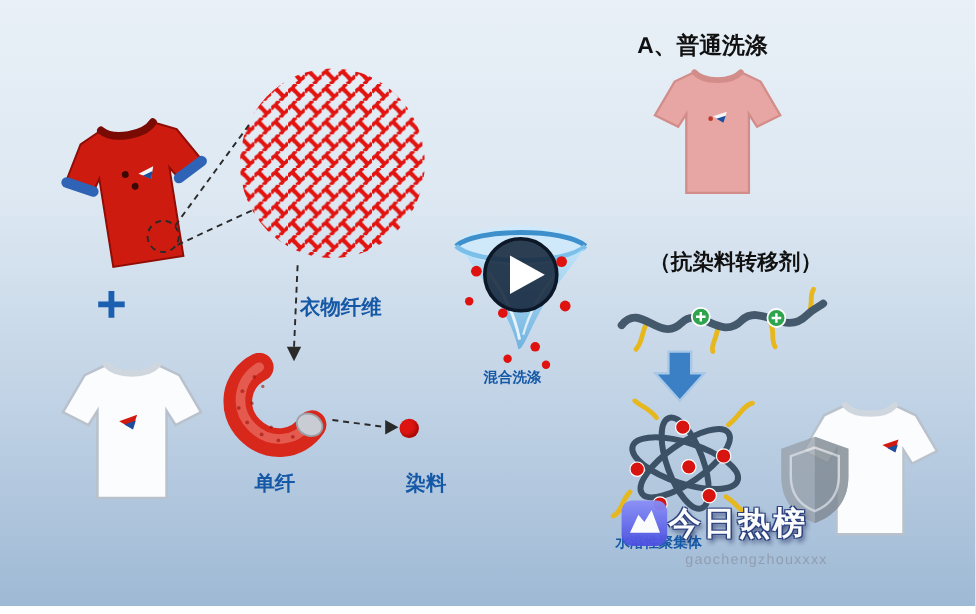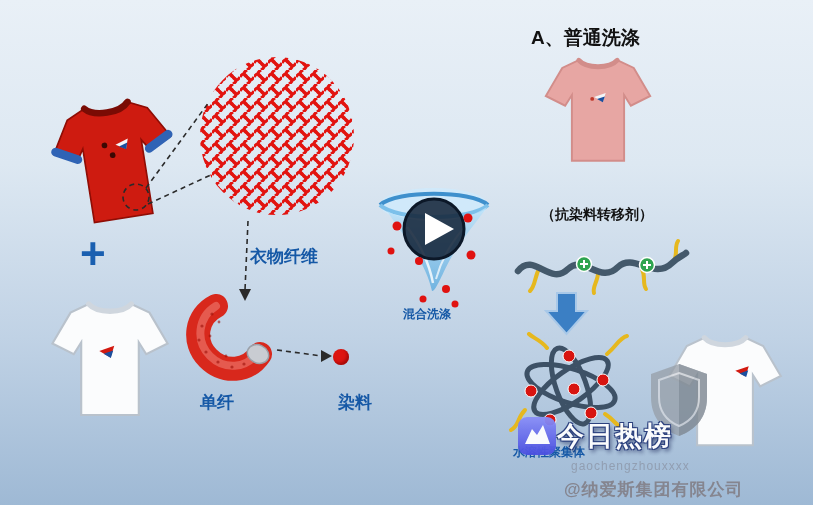--- a/index.html
+++ b/index.html
@@ -110,21 +110,21 @@
           <circle cx="24" cy="42" r="1.4"></circle>
         <circle cx="40" cy="62" r="1.4"></circle>
           <circle cx="66" cy="62" r="1.4"></circle>
       </g>
       <ellipse cx="72" cy="60" rx="11" ry="9" transform="rotate(25 72 60)" fill="#c9ccd2" stroke="#9aa0a8" stroke-width="1.5"></ellipse>
     </svg>
   </div>
 
   <div class="dye-dot"></div>
 
-  <div class="lbl lbl-17" style="left:200px;top:391px;">单纤</div>
+  <div class="lbl lbl-17" style="left:212px;top:391px;">单纤</div>
   <div class="lbl lbl-17" style="left:338px;top:391px;">染料</div>
 
   <div class="illu" style="left:377px;top:177px;z-index:3;">
     <svg width="116" height="142" viewBox="0 0 116 142">
       <defs>
         <linearGradient id="vg" x1="0" y1="0" x2="0" y2="1">
           <stop offset="0" stop-color="#bfe4fa"></stop>
             <stop offset="1" stop-color="#5aaade"></stop>
         </linearGradient>
       </defs>
@@ -159,21 +159,21 @@
   <div class="illu" style="left:540px;top:54px;">
     <svg width="116" height="112" viewBox="0 0 120 115">
       <path d="M40,6 C48,15 72,15 80,6 L97,14 L114,43 L94,53 L87,42 L87,110 L33,110 L33,42 L26,53 L6,43 L23,14 Z" fill="#e7a6a3" stroke="#d28d8a" stroke-width="2"></path>
       <path d="M40,6 C48,15 72,15 80,6" fill="none" stroke="#d28d8a" stroke-width="5" stroke-linecap="round"></path>
       <path d="M56,44 l12,-4 l-3,9 z" fill="#f4f6f8"></path>
       <path d="M59,46 l8,-2.5 l-2,6 z" fill="#1b4f9e"></path>
       <circle cx="54" cy="46" r="2" fill="#c0392b"></circle>
     </svg>
   </div>
 
-  <div class="title" style="left:541px;top:206px;font-size:14px;">（抗染料转移剂）</div>
+  <div class="title" style="left:541px;top:206px;font-size:18px;">（抗染料转移剂）</div>
 
   <div class="illu" style="left:514px;top:237px;">
     <svg width="176" height="60" viewBox="0 0 176 60">
       <g fill="none" stroke="#e6b81e" stroke-width="4" stroke-linecap="round">
         <path d="M26,30 C20,40 22,48 16,54"></path>
         <path d="M84,36 C84,44 78,50 80,56"></path>
         <path d="M128,32 C132,40 128,46 132,52"></path>
         <path d="M160,24 C164,16 160,10 164,4"></path>
       </g>
       <path d="M4,34 C20,14 36,50 54,32 C70,17 86,48 104,30 C120,15 140,44 158,26 C164,20 170,18 172,16" fill="none" stroke="#44596b" stroke-width="6.5" stroke-linecap="round"></path>
@@ -246,16 +246,15 @@
           </linearGradient>
         </defs>
         <rect x="1" y="1" width="38" height="38" rx="9" fill="url(#hg)"></rect>
         <path d="M8,28 L15,13 L20,19 L26,9 L33,28 Z" fill="#ffffff"></path>
       </svg>
     </span>
     <span class="wm-hot-text">今日热榜</span>
   </div>
 
   <div class="wm-user">gaochengzhouxxxx</div>
-  <div class="wm-company">@纳爱斯集团有限公司</div>
 
   <div class="bottom-strip"></div>
 </div>
 
 </body></html>

